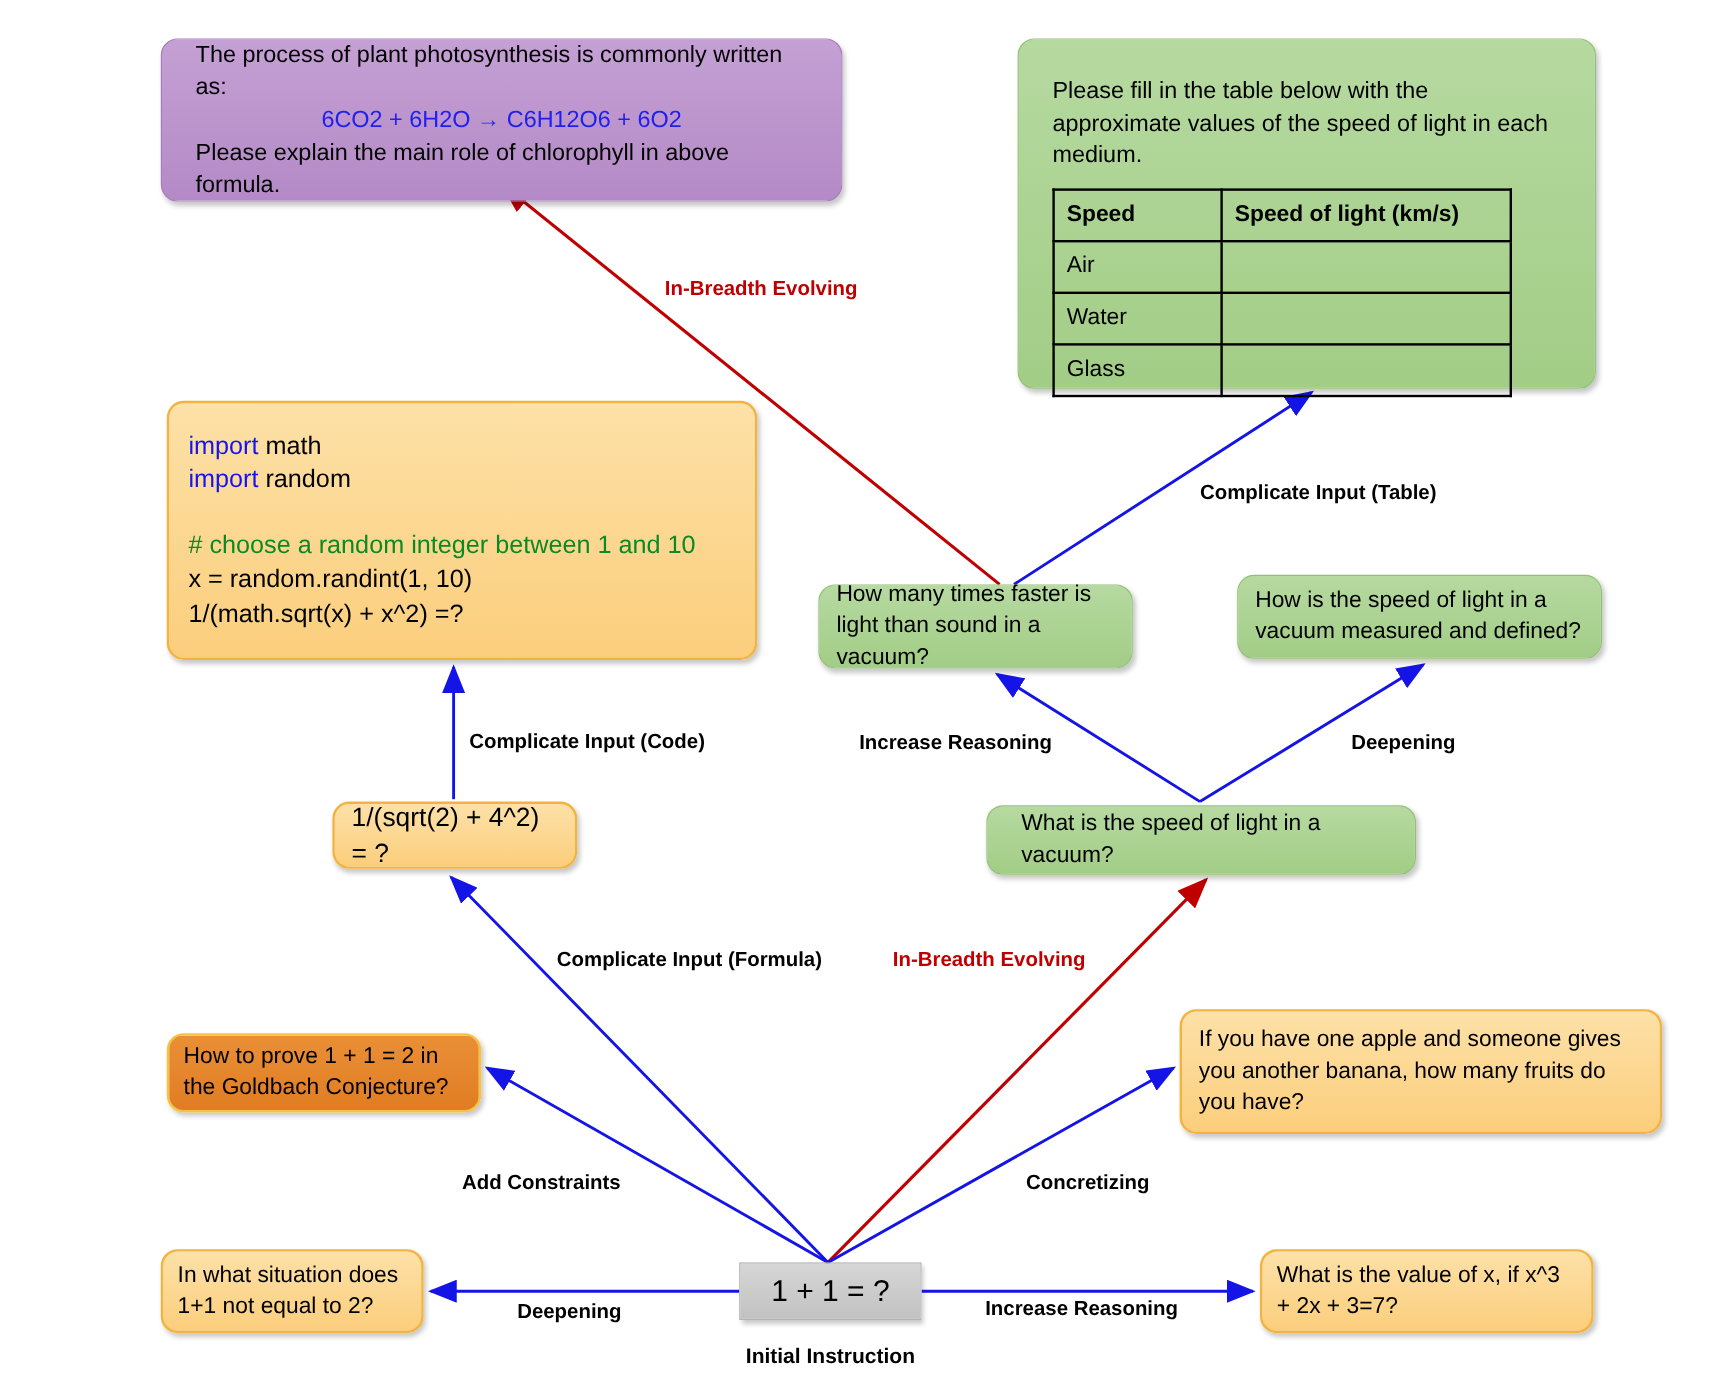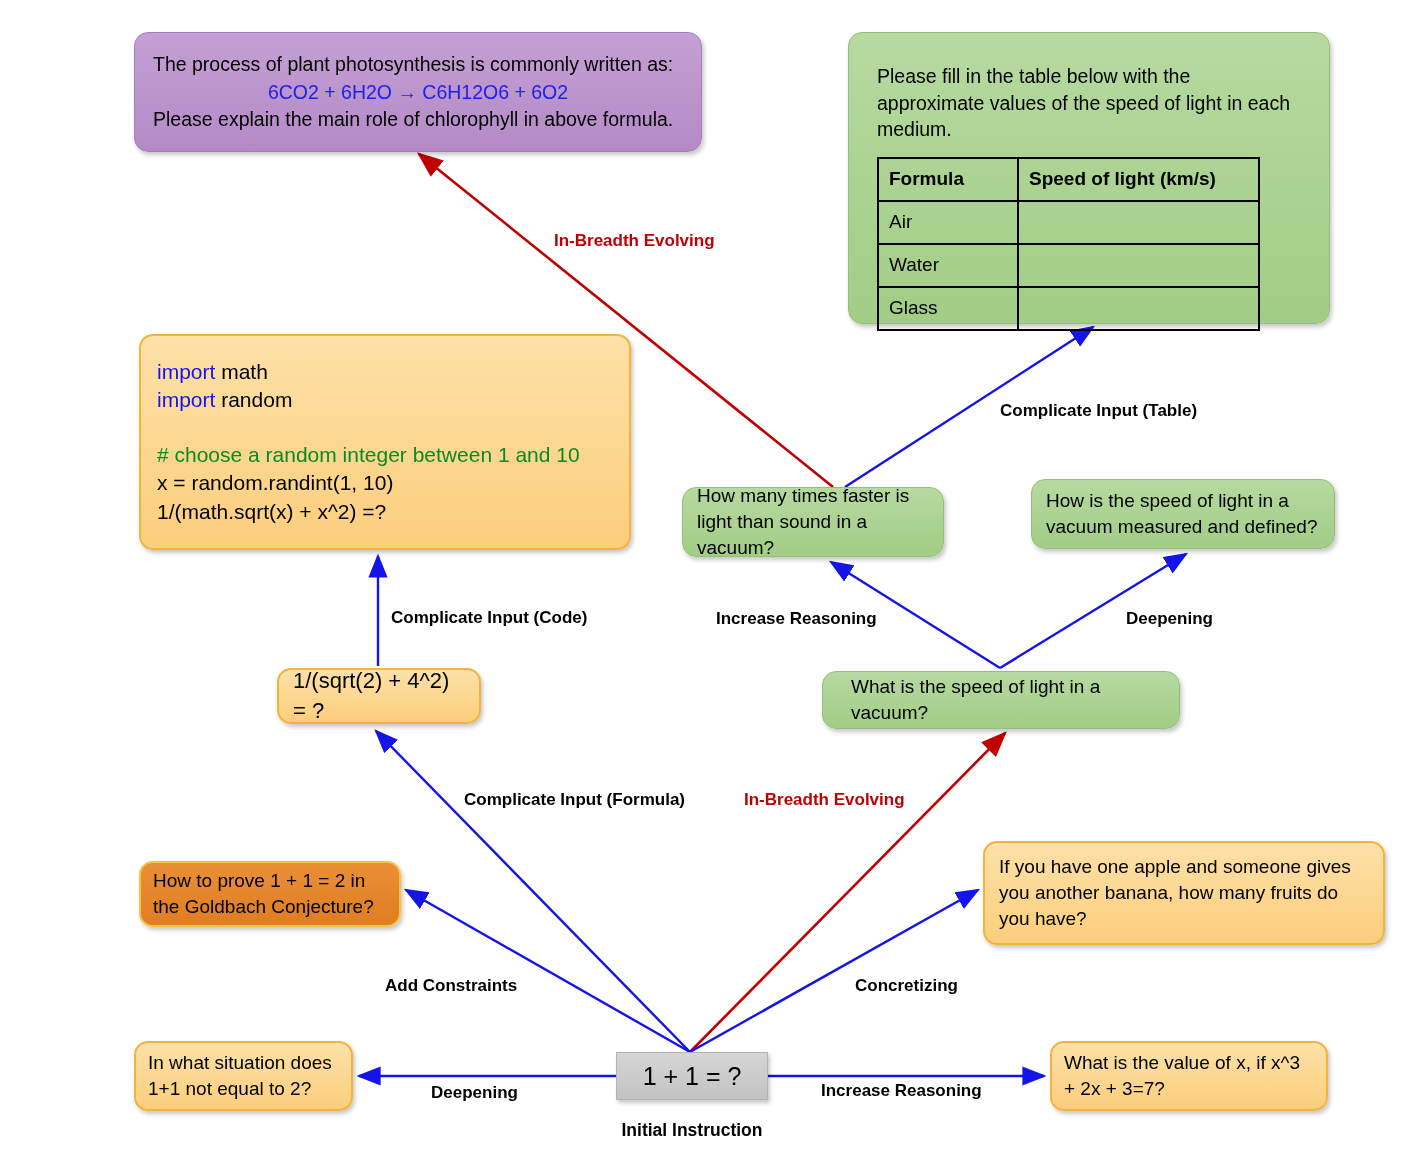--- a/index.html
+++ b/index.html
@@ -55,22 +55,22 @@
     border: 2px solid #f5c242;
   }
   .gray {
     background: linear-gradient(180deg,#d6d6d6 0%,#c2c2c2 100%);
     border: 1px solid #b3b3b3;
     border-radius: 0;
   }
 
   
   #node-photosynthesis {
-    left: 134px; top: 32px; width: 568px; height: 120px;
-    padding: 10px 18px; font-size: 19.5px;
+    left: 134px; top: 32px; width: 568px; height: 136px;
+    padding: 10px 28px; font-size: 19.5px;
   }
   #node-photosynthesis .formula {
     color: #2020ee; text-align: center; display: block; padding: 1px 0;
   }
   #node-light-table {
     left: 848px; top: 32px; width: 482px; height: 292px;
     padding: 30px 28px 0 28px; font-size: 19.5px; align-items: flex-start;
   }
   #node-code {
     left: 139px; top: 334px; width: 492px; height: 216px;
@@ -196,21 +196,21 @@
       <div>Please explain the main role of chlorophyll in above formula.</div>
     </div>
   </div>
 
   <div class="node green" id="node-light-table">
     <div class="txt">
       <div>Please fill in the table below with the approximate values of the speed of light in each medium.</div>
       <table class="lt">
         <tbody>
             <tr>
-          <th class="c1">Formula</th>
+          <th class="c1">Speed</th>
           <th>Speed of light (km/s)</th>
         </tr>
         <tr>
           <td class="c1">Air</td>
           <td></td>
         </tr>
         <tr>
           <td class="c1">Water</td>
           <td></td>
         </tr>

